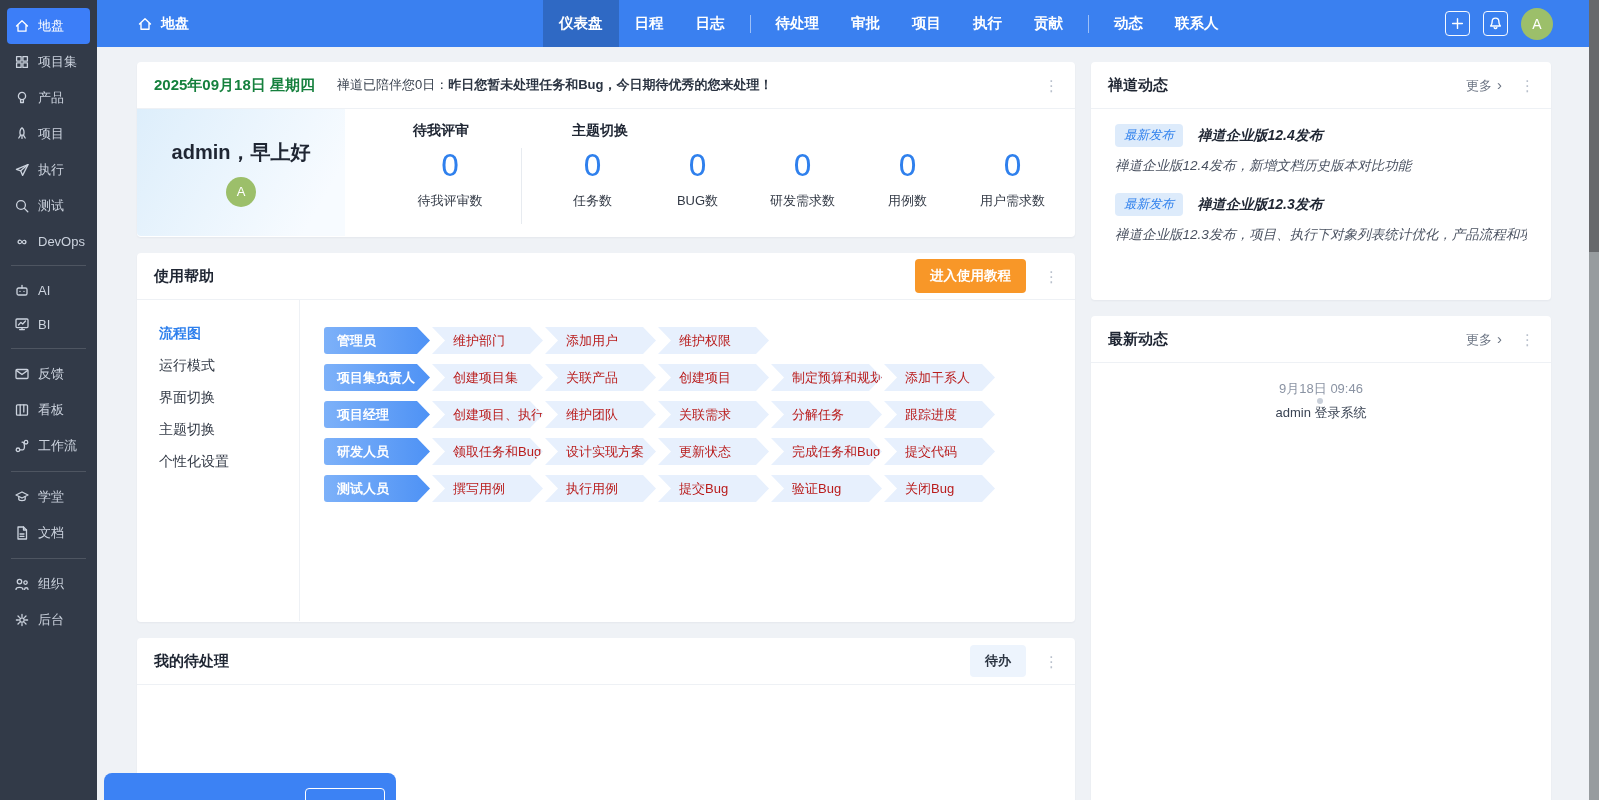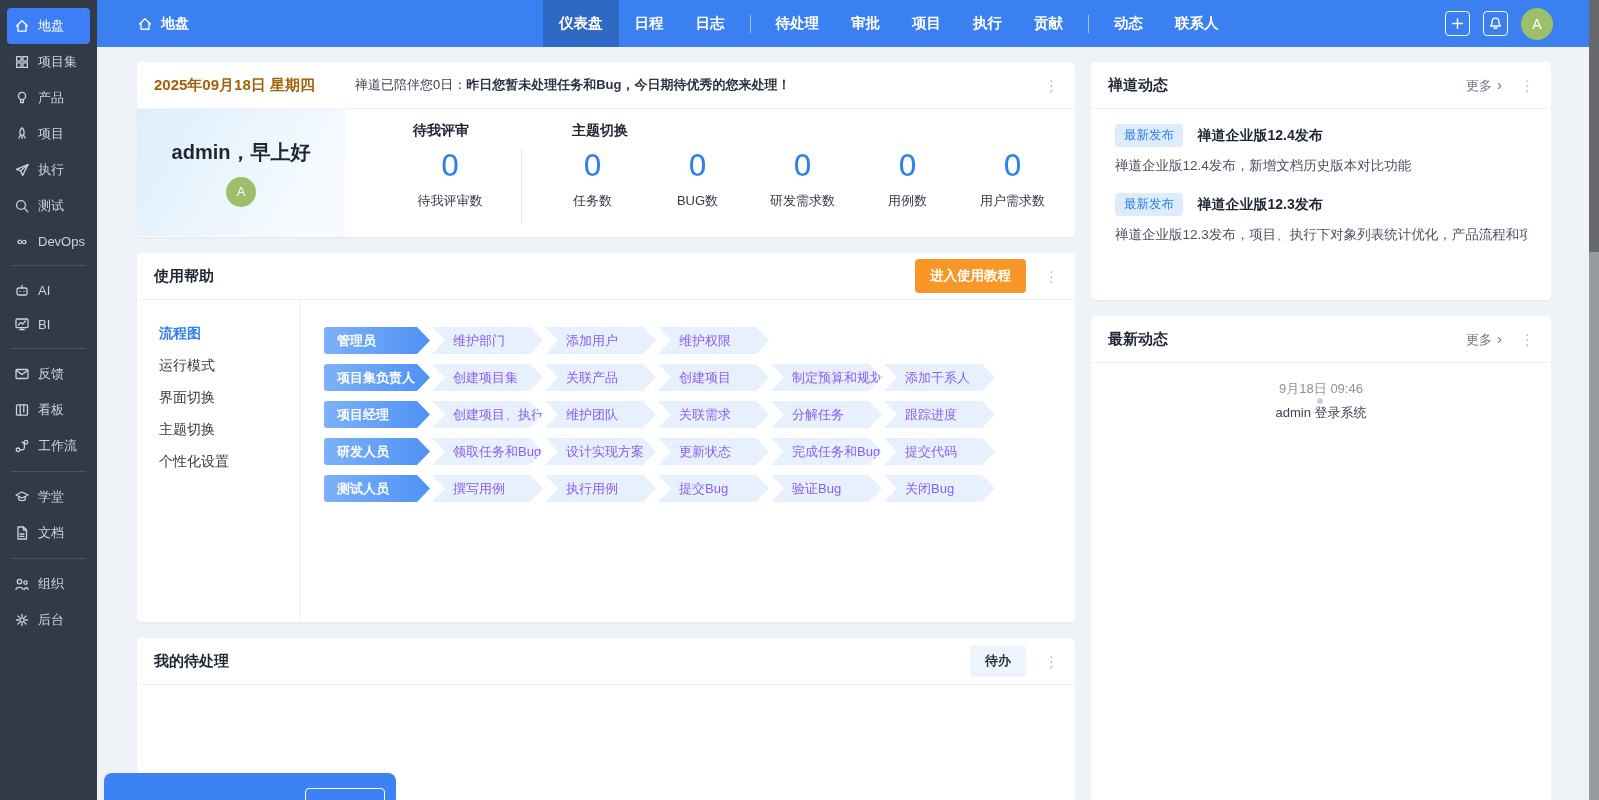--- a/index.html
+++ b/index.html
@@ -36,21 +36,21 @@
   .kebab { margin-left:18px; color:#b9c0cc; font-size:15px; cursor:pointer; line-height:1; letter-spacing:0; }
   .spacer { flex:1; }
   .more { color:#6b7483; font-size:13px; cursor:pointer; }
   .more .chev { margin-left:5px; font-size:15px; }
 
   
   .main-col { position:absolute; left:137px; top:62px; width:938px; }
 
   
   .welcome { height:175px; }
-  .w-date { font-size:15px; font-weight:700; color:#a16207; margin-right:40px; }
+  .w-date { font-size:15px; font-weight:700; color:#15803d; margin-right:22px; }
   .w-msg { font-size:13px; color:#39424f; }
   .w-msg b { color:#2b3442; }
   .w-body { display:flex; height:127px; }
   .greet { width:208px; background:linear-gradient(120deg,#ddeefb 0%,#f7fbff 85%); display:flex; flex-direction:column; align-items:center; justify-content:center; gap:11px; border-radius:0 0 0 4px; }
   .greet-text { font-size:20px; font-weight:700; color:#1f2633; }
   .greet-avatar { width:30px; height:30px; border-radius:50%; background:#9cbf6a; color:#fff; font-size:13px; display:flex; align-items:center; justify-content:center; }
   .stats { flex:1; display:flex; padding:13px 10px 0 34px; }
   .stat-col1 { width:142px; }
   .g-label { font-size:14px; font-weight:700; color:#1f2633; margin-bottom:9px; padding-left:32px; }
   .stat-col1 .g-label { padding-left:34px; }
@@ -67,31 +67,31 @@
   .btn-orange { background:#f89728; color:#fff; font-size:13.5px; font-weight:700; border:none; border-radius:4px; padding:8px 15px; cursor:pointer; }
   .help-body { display:flex; height:321px; }
   .help-tabs { width:163px; border-right:1px solid #eef1f5; padding:25px 0 0 22px; }
   .help-tab { font-size:14px; color:#333a46; margin-bottom:14px; cursor:pointer; }
   .help-tab.active { color:#2f80ed; font-weight:700; }
   .flow-area { flex:1; padding:27px 0 0 24px; }
   .flow-row { display:flex; height:27px; margin-bottom:10px; }
   .arr { height:27px; line-height:27px; font-size:13px; white-space:nowrap; overflow:hidden; }
   .arr-role { width:106px; background:linear-gradient(90deg,#7db1f9,#4e92f5); color:#fff; font-weight:700; padding-left:13px;
     clip-path:polygon(0 0,calc(100% - 13px) 0,100% 50%,calc(100% - 13px) 100%,0 100%); border-radius:3px 0 0 3px; }
-  .arr-step { width:111px; margin-left:2px; background:#e7f0fd; color:#8b5cf6; padding-left:21px;
+  .arr-step { width:111px; margin-left:2px; background:#e7f0fd; color:#b91c1c; padding-left:21px;
     clip-path:polygon(0 0,calc(100% - 13px) 0,100% 50%,calc(100% - 13px) 100%,0 100%,13px 50%); }
 
   
   .todo { margin-top:16px; height:220px; }
   .chip { background:#edf4fd; color:#2b3442; font-size:13px; font-weight:700; padding:7px 15px; border-radius:4px; cursor:pointer; }
 
   
   .right-col { position:absolute; left:1091px; top:62px; width:460px; }
   .news { height:238px; overflow:hidden; }
-  .news-item { padding:15px 24px 3px; }
+  .news-item { padding:15px 24px 3px;font-style:italic; }
   .badge { display:inline-block; background:#ddebfb; color:#2f80ed; font-size:12.5px; padding:3px 9px; border-radius:4px; margin-right:10px; vertical-align:1px; }
   .news-title { font-size:14px; font-weight:700; color:#1f2633; cursor:pointer; }
   .news-desc { margin-top:10px; font-size:13.5px; color:#4a5261; white-space:nowrap; overflow:hidden; }
   .latest { margin-top:16px; height:500px; }
   .act-item { display:flex; align-items:center; padding:17px 24px; font-size:13px;flex-direction:column; }
   .act-time { color:#8a93a3; }
   .act-dot { width:6px; height:6px; border-radius:50%; background:#c8cfd9; margin:0 16px 0 14px; }
   .act-text { color:#3a4454; }
 
   

